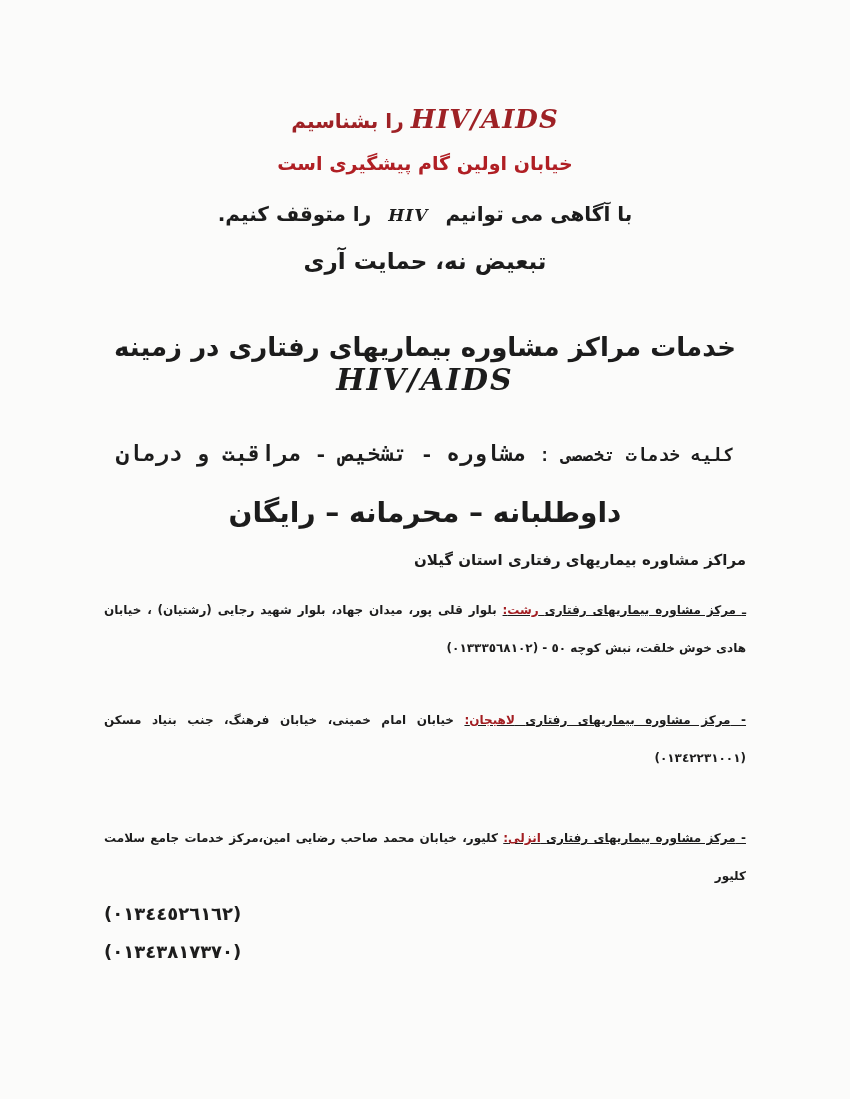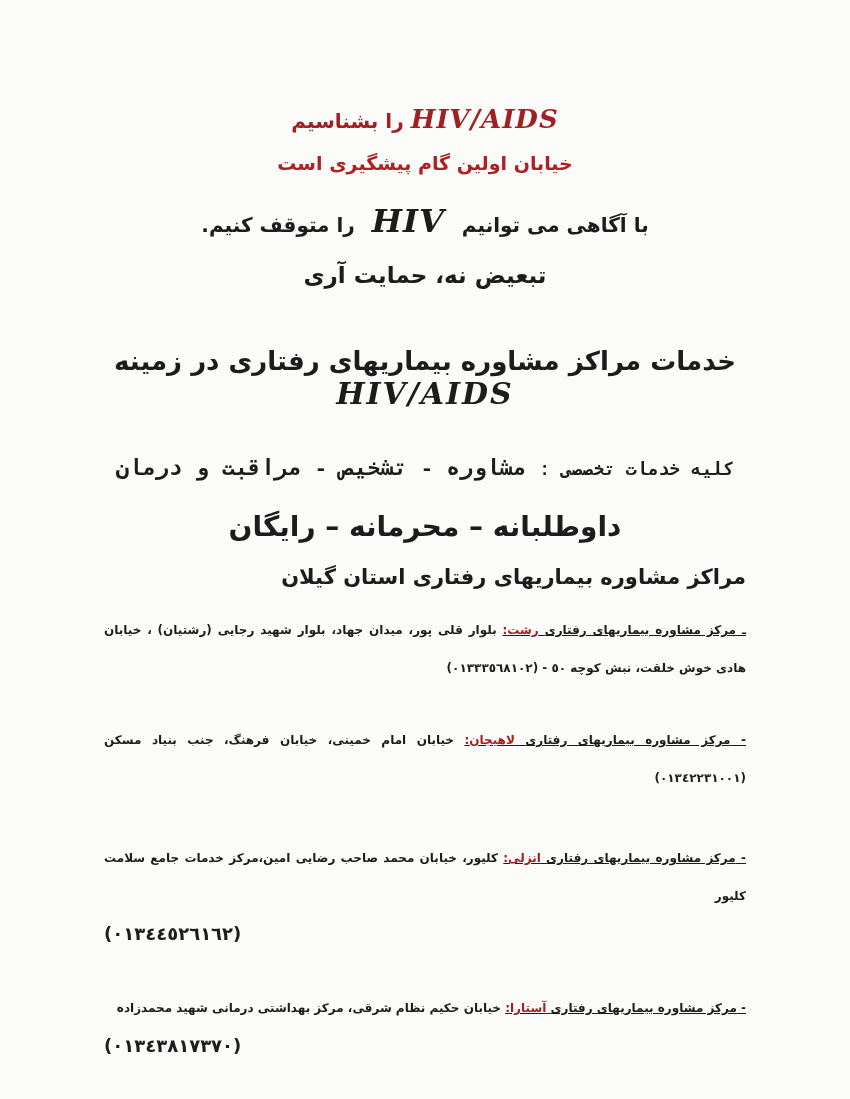--- a/index.html
+++ b/index.html
@@ -13,28 +13,28 @@
   .latin{
     font-family:"DejaVu Serif",serif;font-style:italic;font-weight:bold;
     direction:ltr;unicode-bidi:embed;letter-spacing:1px;
   }
   .red{color:#b01f24;}
   .darkred{color:#9e2125;}
   .title-line{font-size:20px;font-weight:bold;margin:0;}
   .title-line .latin{font-size:26px;}
   .slogan1{font-size:19px;font-weight:bold;margin:18px 0 0 0;}
   .slogan2{font-size:20px;font-weight:bold;margin:28px 0 0 0;}
-  .slogan2 .latin{font-size:32px;margin:6px 10px;}
+  .slogan2 .latin{font-size:17px;margin:6px 10px;}
   .slogan3{font-size:23px;font-weight:bold;margin:22px 0 0 0;}
   .main-heading{font-size:26px;font-weight:bold;margin:58px 0 0 0;}
   .main-heading .latin{font-size:30px;letter-spacing:2px;}
   .services{font-size:22px;font-weight:bold;margin:44px 0 0 0;font-family:Liberation Mono, monospace;}
   .services .small{font-size:18px;}
   .principles{font-size:28px;font-weight:bold;margin:28px 0 0 0;}
-  .centers-heading{font-size:21px;font-weight:bold;margin:22px 0 0 0;text-align:right;}
+  .centers-heading{font-size:15px;font-weight:bold;margin:22px 0 0 0;text-align:right;}
   .entry{
     font-size:12px;font-weight:bold;line-height:38px;margin:0;
     text-align:justify;text-align-last:right;
   }
   .entry1{margin-top:22px;}
   .entry2{margin-top:34px;}
   .entry3{margin-top:42px;}
   .entry4{margin-top:36px;}
   .u{text-decoration:underline;}
   .city{color:#a31e22;}
@@ -81,19 +81,15 @@
       <span class="city">لاهیجان</span><span class="city">:</span></span>
     <span>خیابان امام خمینی، خیابان فرهنگ، جنب بنیاد مسکن</span>
     <span class="num">(٠١٣٤٢٢٣١٠٠١)</span></p>
 
   <p class="entry entry3"><span class="u"><span>-</span>
       <span>مرکز مشاوره بیماریهای رفتاری</span>
       <span class="city">انزلی</span><span class="city">:</span></span>
     <span>کلیور، خیابان محمد صاحب رضایی امین،مرکز خدمات جامع سلامت کلیور</span></p>
   <p class="phone-line"><span class="num">(٠١٣٤٤٥٢٦١٦٢)</span></p>
 
-  <p class="entry entry4"><span class="u"><span>-</span>
-      <span>مرکز مشاوره بیماریهای رفتاری</span>
-      <span class="city">آستارا</span><span class="city">:</span></span>
-    <span>خیابان حکیم نظام شرقی، مرکز بهداشتی درمانی شهید محمدزاده</span></p>
   <p class="phone-line"><span class="num">(٠١٣٤٣٨١٧٣٧٠)</span></p>
 
 </div>
 
 </body></html>

